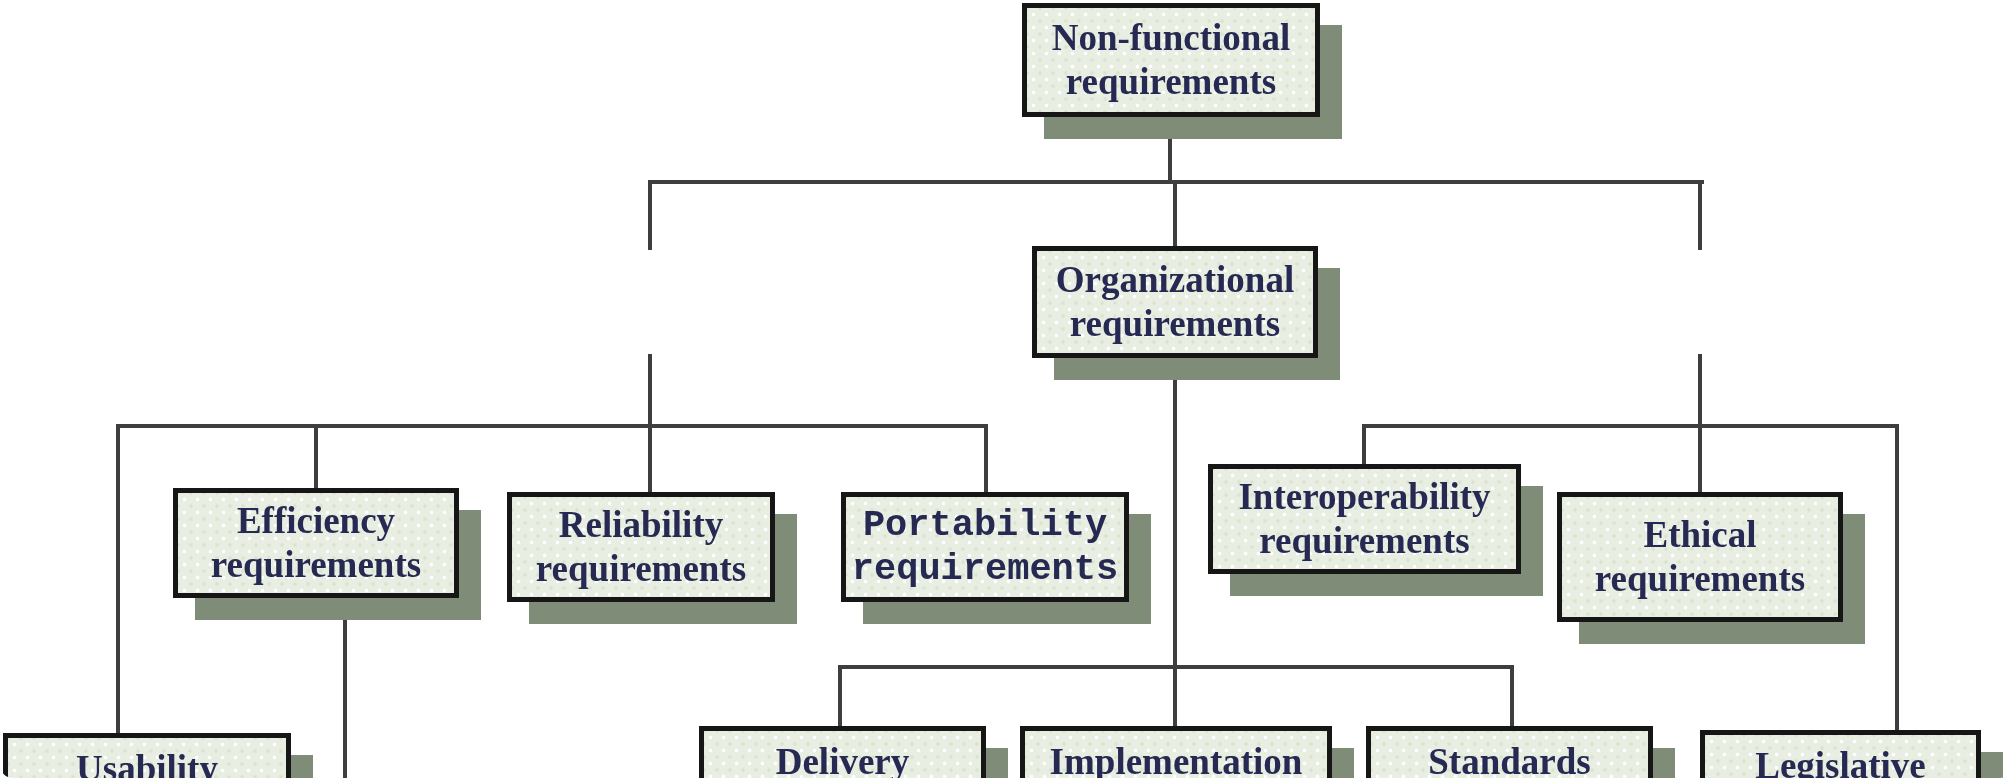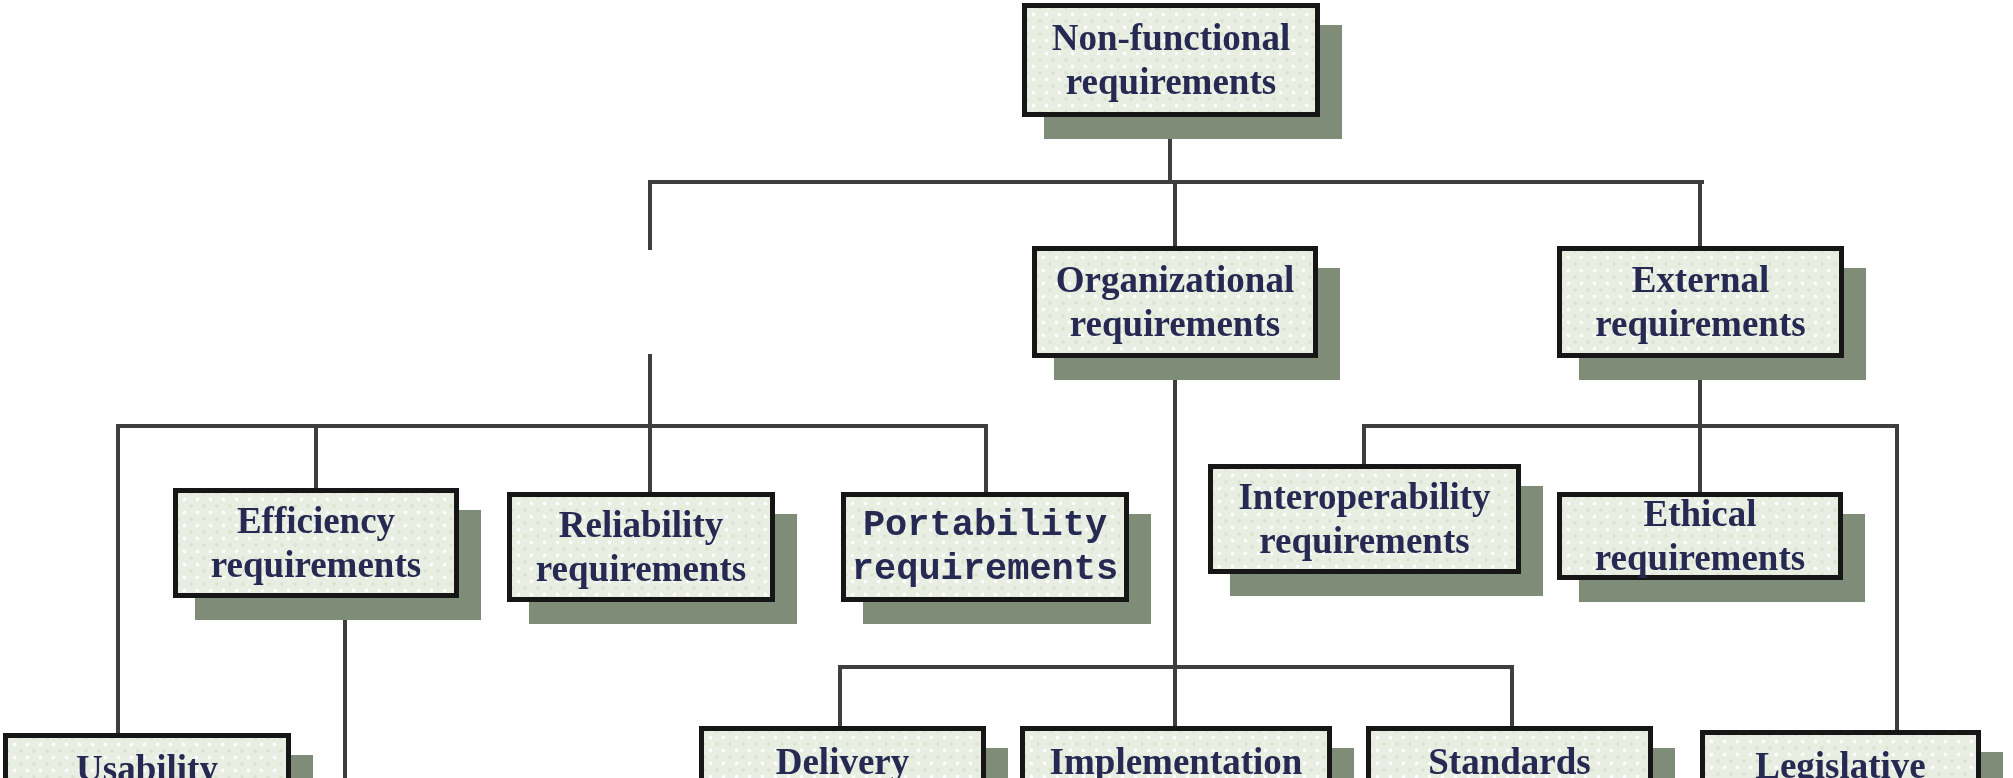--- a/index.html
+++ b/index.html
@@ -10,20 +10,21 @@
     --text:#262a52;
     --line:#3e3e3e;
   }
   html,body{margin:0;padding:0;background:var(--background);}
   .stage{
     position:relative;
     width:2013px;height:778px;
     overflow:hidden;
     background:var(--background);
     font-family:"Liberation Serif", serif;
+    border-radius:13px;
   }
   .node{
     position:absolute;
     box-sizing:border-box;
     border:5px solid var(--box-border);
     background-color:var(--box-fill);
     background-image:
       radial-gradient(circle, rgba(255,255,255,0.95) 1.6px, transparent 2.2px),
       radial-gradient(circle, rgba(205,216,194,0.55) 1.6px, transparent 2.2px);
     background-size:13px 13px, 13px 13px;
@@ -89,37 +90,34 @@
   <div class="vline" style="left:1698px;top:424px;height:72px;"></div>
   <div class="vline" style="left:1895px;top:424px;height:310px;"></div>
 
   <div class="node" style="left:1022px;top:3px;width:298px;height:114px;">
     <span class="lbl">Non-functional requirements</span>
   </div>
 
   <div class="node" style="left:1032px;top:246px;width:286px;height:112px;">
     <span class="lbl">Organizational requirements</span>
   </div>
-  <div class="node" style="left:1557px;top:246px;width:287px;height:112px;">
-    <span class="lbl">External requirements</span>
-  </div>
 
   <div class="node" style="left:173px;top:488px;width:286px;height:110px;">
     <span class="lbl">Efficiency requirements</span>
   </div>
   <div class="node" style="left:507px;top:492px;width:268px;height:110px;">
     <span class="lbl">Reliability requirements</span>
   </div>
   <div class="node" style="left:841px;top:492px;width:288px;height:110px;font-family:Liberation Mono, monospace;">
     <span class="lbl">Portability requirements</span>
   </div>
   <div class="node" style="left:1208px;top:464px;width:313px;height:110px;">
     <span class="lbl">Interoperability requirements</span>
   </div>
-  <div class="node" style="left:1557px;top:492px;width:286px;height:88px;">
+  <div class="node" style="left:1557px;top:492px;width:286px;height:130px;">
     <span class="lbl">Ethical requirements</span>
   </div>
 
   <div class="node cut" style="left:3px;top:733px;width:288px;height:110px;">
     <span class="lbl">Usability</span>
   </div>
   <div class="node cut" style="left:699px;top:726px;width:287px;height:110px;">
     <span class="lbl">Delivery</span>
   </div>
   <div class="node cut" style="left:1020px;top:726px;width:312px;height:110px;">

